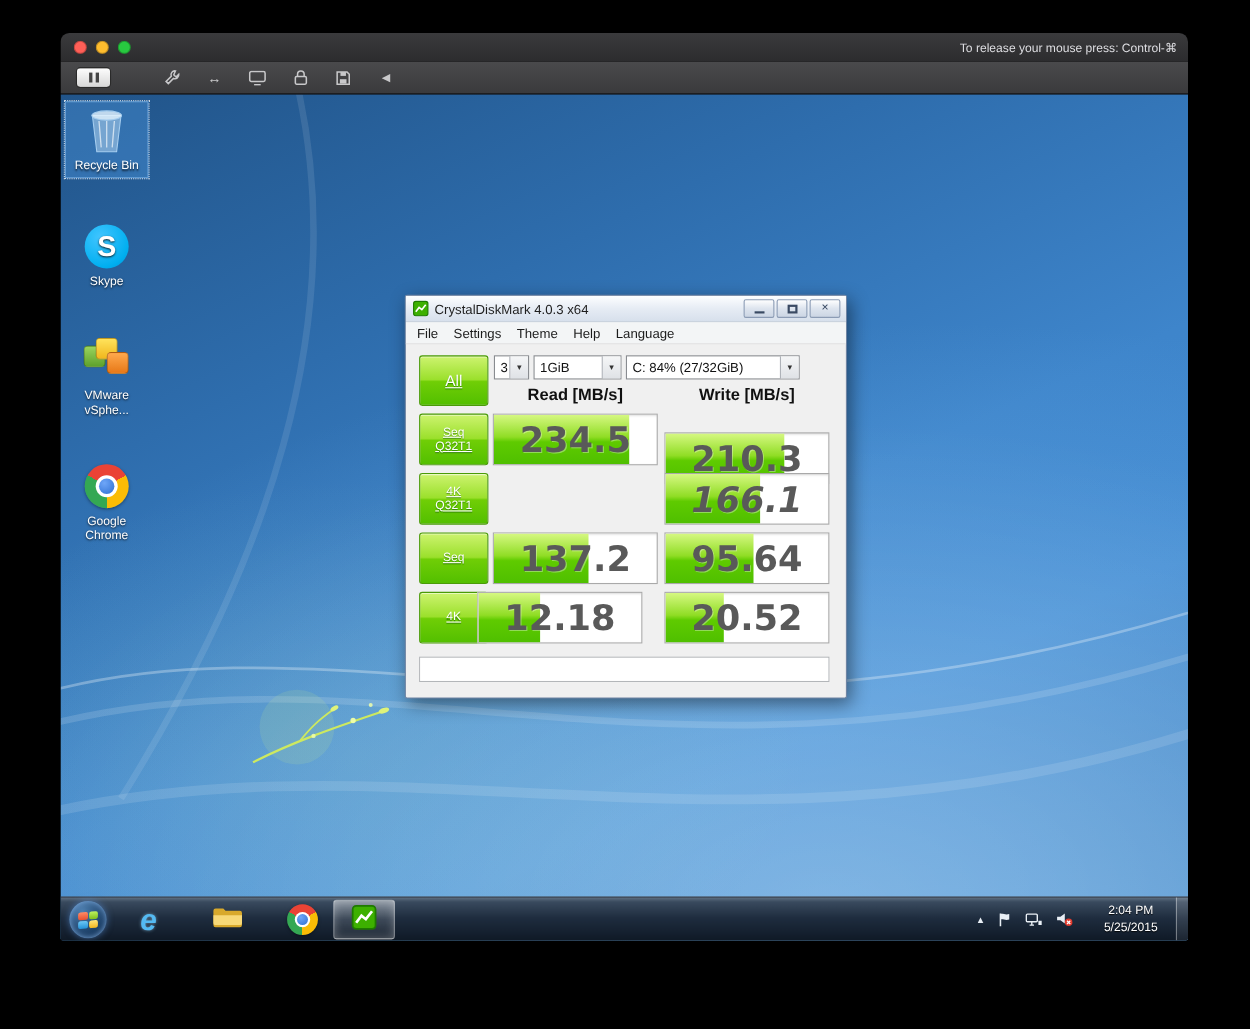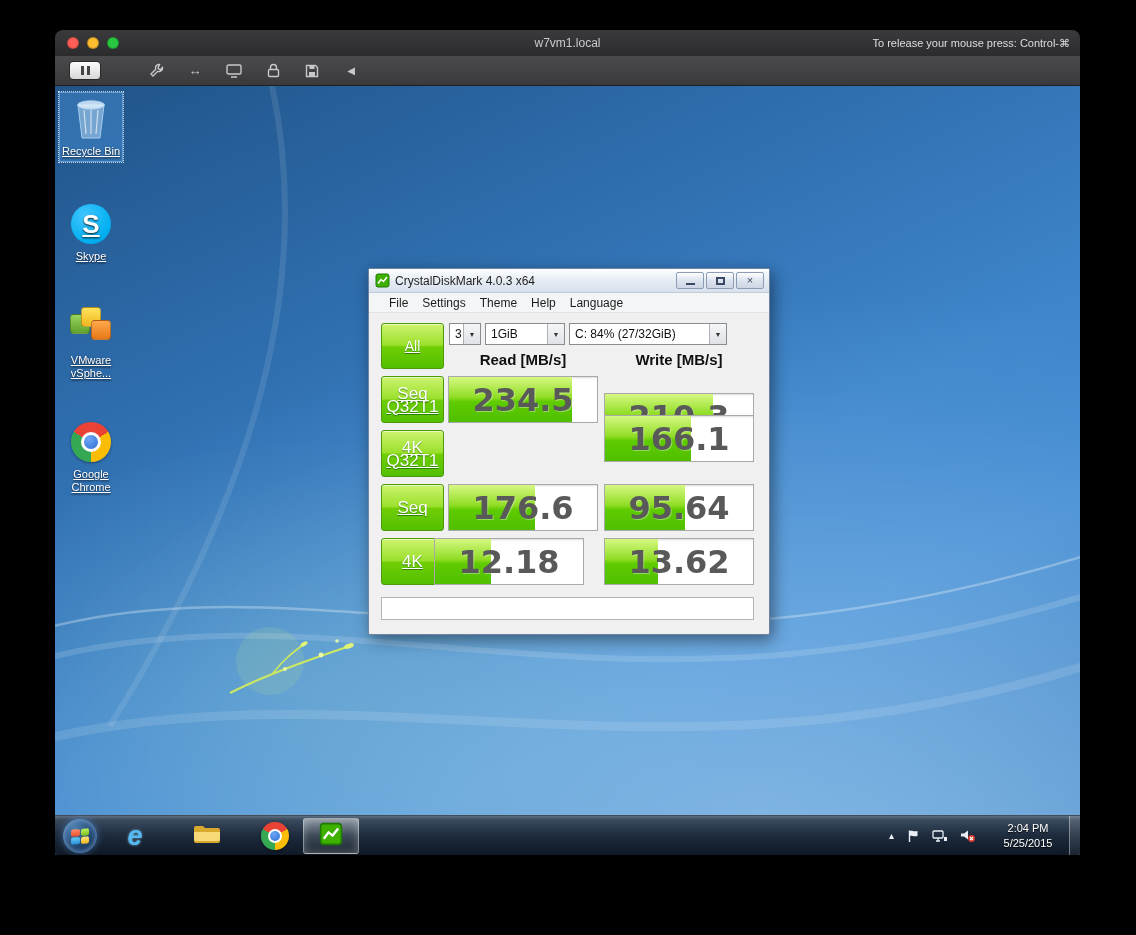--- a/index.html
+++ b/index.html
@@ -32,22 +32,22 @@
   .screen { position:absolute; left:0; top:56px; width:1025px; height:769px;
             background:
               radial-gradient(ellipse 700px 420px at 26% 78%, rgba(190,235,160,.10), transparent 60%),
               radial-gradient(ellipse 1200px 680px at 68% 96%, rgba(255,255,255,.20), transparent 65%),
               radial-gradient(ellipse 1600px 1000px at 78% 118%, #6fb1e8 0%, rgba(111,177,232,0) 70%),
               linear-gradient(155deg, #215489 0%, #2e6dad 28%, #3e85cb 55%, #3f88d0 72%, #2a66a5 100%);
             overflow:hidden; }
   .swoosh { position:absolute; inset:0; pointer-events:none; }
 
   
-  .dicon { position:absolute; left:4px; width:64px; text-align:center; color:#fff;
-           font-size:11px; line-height:13px; text-shadow:0 1px 2px rgba(0,0,0,.85); padding:3px 0;text-decoration:underline; }
+  .dicon { position:absolute; left:4px; width:76px; text-align:center; color:#fff;
+           font-size:11px; line-height:13px; text-shadow:0 1px 2px rgba(0,0,0,.85); padding:3px 0; }
   .dicon .img { width:46px; height:46px; margin:0 auto 3px; display:grid; place-items:center; }
   .dicon.selected { background:rgba(80,155,230,.38); outline:1px dotted rgba(255,255,255,.75);
                     border:1px solid rgba(140,195,245,.55); }
   .skype-ball { width:40px; height:40px; border-radius:50%;
                 background:radial-gradient(circle at 35% 30%, #41c5ff, #00aff0 70%, #0092d8);
                 color:#fff; font-weight:bold; font-size:26px; display:grid; place-items:center; }
   .vmw { position:relative; width:44px; height:44px; }
   .vmw i { position:absolute; width:20px; height:20px; border-radius:4px; border:1px solid rgba(0,0,0,.25); }
   .vmw .g { left:1px; top:8px; background:linear-gradient(#9ad45e,#5ea22c); }
   .vmw .y { left:12px; top:1px; background:linear-gradient(#ffe35c,#f0b71d); }
@@ -69,30 +69,30 @@
             display:flex; align-items:center; border-bottom:1px solid #c2cdda; }
   .cdm-tb .ico { margin:0 5px 0 6px; display:grid; place-items:center; }
   .cdm-title { font-size:12px; color:#1e1e1e; }
   .winbtns { margin-left:auto; display:flex; gap:2px; margin-right:5px; }
   .winbtn { width:28px; height:17px; border:1px solid #8c9cb5; border-radius:2px;
             background:linear-gradient(#fefefe,#dde4ee 50%,#ccd6e4);
             display:grid; place-items:center; color:#3a4a63; font-size:11px; line-height:1; }
   .winbtn .minbar { width:9px; height:2px; background:#3a4a63; margin-top:7px; }
   .winbtn .maxbox { width:9px; height:8px; border:2px solid #3a4a63; }
   .cdm-menu { height:20px; background:#f3f5f6; border-bottom:1px solid #e2e2e2;
-              display:flex; align-items:center; padding-left:13px; font-size:12px; color:#1c1c1c; }
+              display:flex; align-items:center; padding-left:3px; font-size:12px; color:#1c1c1c; }
   .cdm-menu span { padding:0 7px; }
   .cdm-body { position:relative; height:321px; }
 
   .gbtn { position:absolute; left:12px; width:63px; border:1px solid #4a9b07; border-radius:3px;
           background:linear-gradient(180deg,#cdf36f 0%,#9be02c 48%,#70ce06 52%,#53bf00 100%);
           color:#fff; display:grid; place-items:center; text-align:center;
           text-shadow:0 1px 1px rgba(0,70,0,.55); box-shadow:inset 0 1px 0 rgba(255,255,255,.55);text-decoration:underline; }
   .gbtn.all { top:10px; height:46px; font-size:14px; }
-  .gbtn.row { height:47px; font-size:17px; line-height:13px; }
+  .gbtn.row { height:47px; font-size:11px; line-height:13px; }
 
   .combo { position:absolute; top:10px; height:22px; border:1px solid #898c90; background:#fff;
            display:flex; align-items:center; font-size:12px; color:#111; }
   .combo .val { flex:1; padding-left:5px; white-space:nowrap; overflow:hidden; }
   .combo .arrow { width:17px; align-self:stretch; border-left:1px solid #aeb2b8;
                   background:linear-gradient(#f5f6f7,#dfe2e6); display:grid; place-items:center;
                   font-size:7px; color:#333; }
 
   .hdr { position:absolute; top:37px; height:20px; line-height:20px; text-align:center;
          font-weight:bold; font-size:15px; color:#101010; }
@@ -143,21 +143,20 @@
 <body>
 
 <div class="host">
 
   <div class="titlebar">
     <div class="lights">
       <span class="light red"></span>
       <span class="light yellow"></span>
       <span class="light green"></span>
     </div>
-    <span class="host-title">w7vm1.local</span>
     <span class="host-hint">To release your mouse press: Control-⌘</span>
   </div>
 
   <div class="toolbar">
     <span class="pausebtn">
         <i></i>
         <i></i>
       </span>
     <div class="tb-icons">
       <span class="tb-ic">
@@ -304,47 +303,47 @@
           <div class="num">234.5</div>
         </div>
         <div class="cell" style="left:235px;top:63px;margin-top:17px;">
           <div class="bar" style="width: 73%;"></div>
           <div class="num">210.3</div>
         </div>
 
         <div class="gbtn row" style="top:117px;">
           <span><span>4K</span><br><span>Q32T1</span></span>
         </div>
-        <div class="cell" style="left:235px;top:102px;">
+        <div class="cell" style="left:235px;top:117px;font-style:italic;">
           <div class="bar" style="width: 58%;"></div>
           <div class="num">166.1</div>
         </div>
 
         <div class="gbtn row" style="top:171px;">
           <span>Seq</span>
         </div>
         <div class="cell" style="left:79px;top:171px;">
           <div class="bar" style="width: 58%;"></div>
-          <div class="num">176.6</div>
+          <div class="num">137.2</div>
         </div>
         <div class="cell" style="left:235px;top:171px;">
           <div class="bar" style="width: 54%;"></div>
           <div class="num">95.64</div>
         </div>
 
         <div class="gbtn row" style="top:225px;">
           <span>4K</span>
         </div>
         <div class="cell" style="left:65px;top:225px;">
           <div class="bar" style="width: 38%;"></div>
           <div class="num">12.18</div>
         </div>
         <div class="cell" style="left:235px;top:225px;">
           <div class="bar" style="width: 36%;"></div>
-          <div class="num">13.62</div>
+          <div class="num">20.52</div>
         </div>
 
         <div class="commentbox">
           <input placeholder="" style="">
         </div>
       </div>
     </div>
 
     <div class="taskbar">
       <div class="orb">

